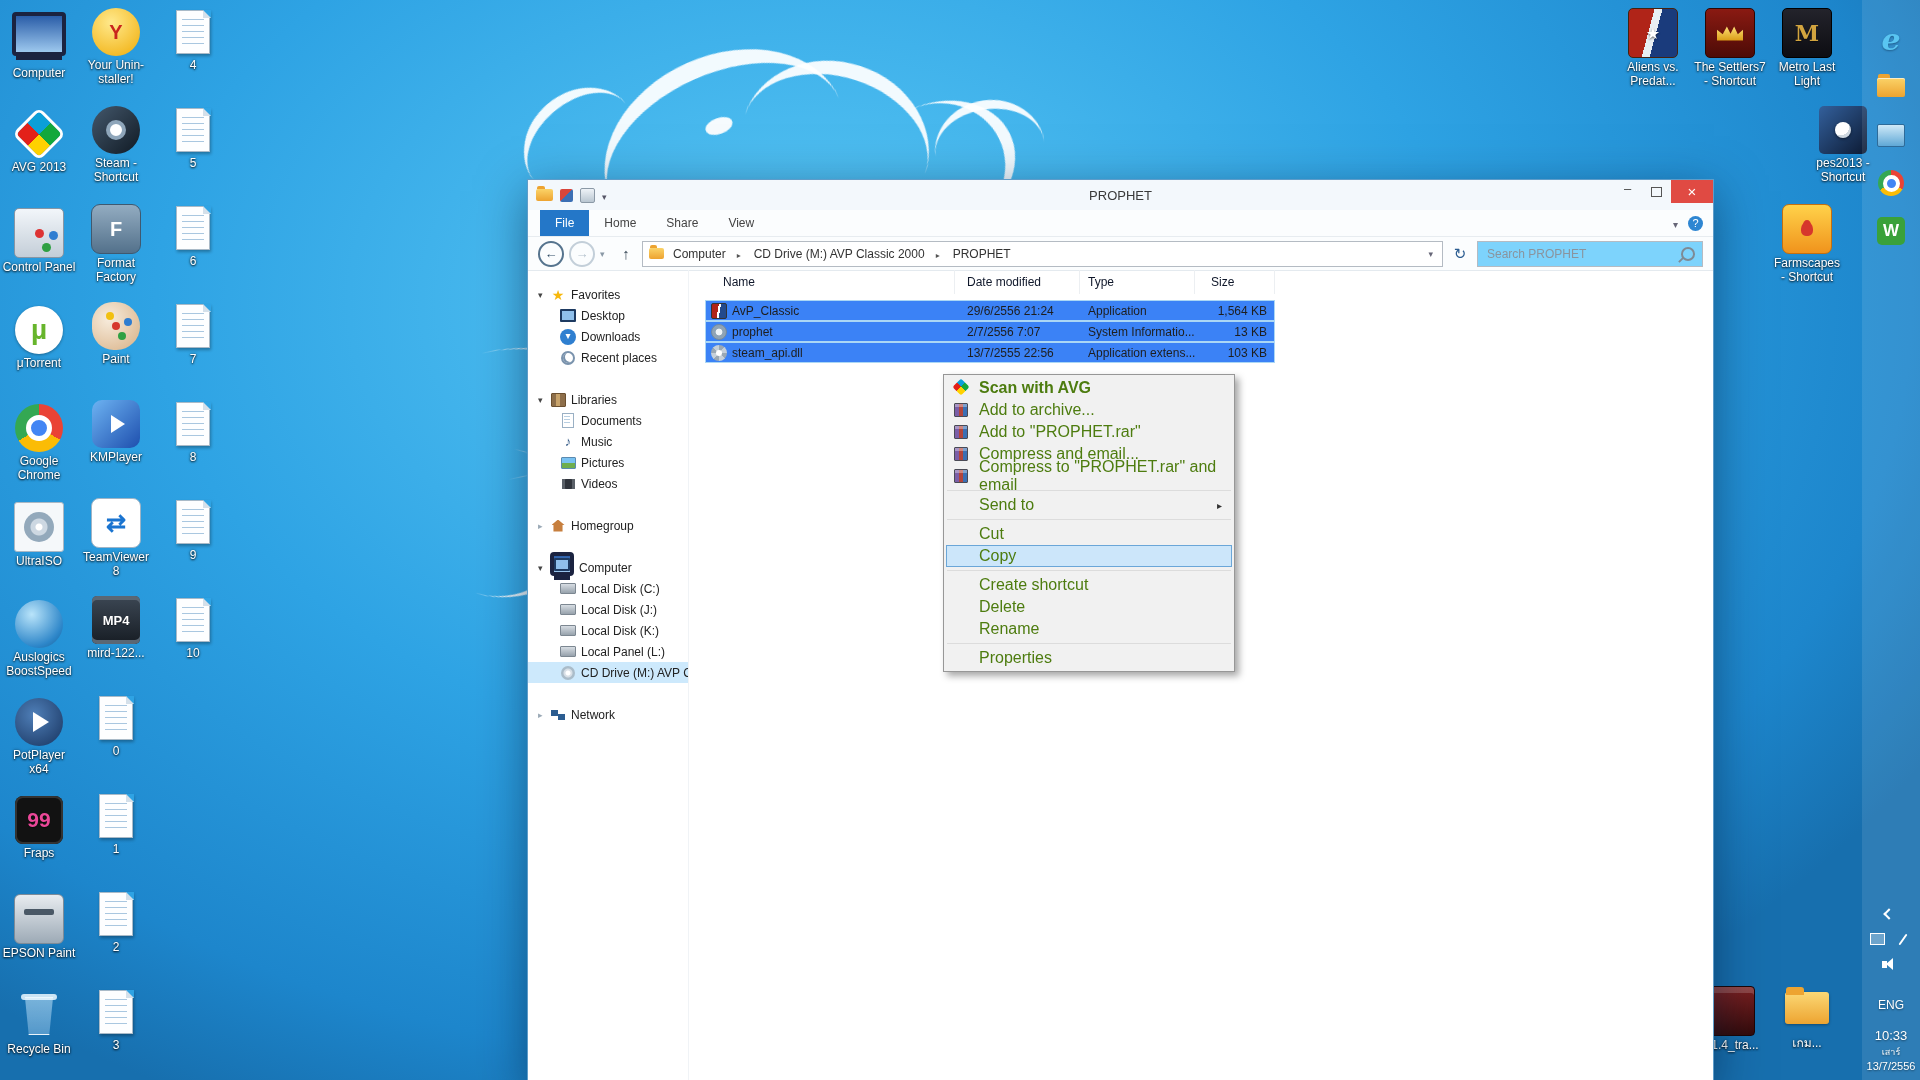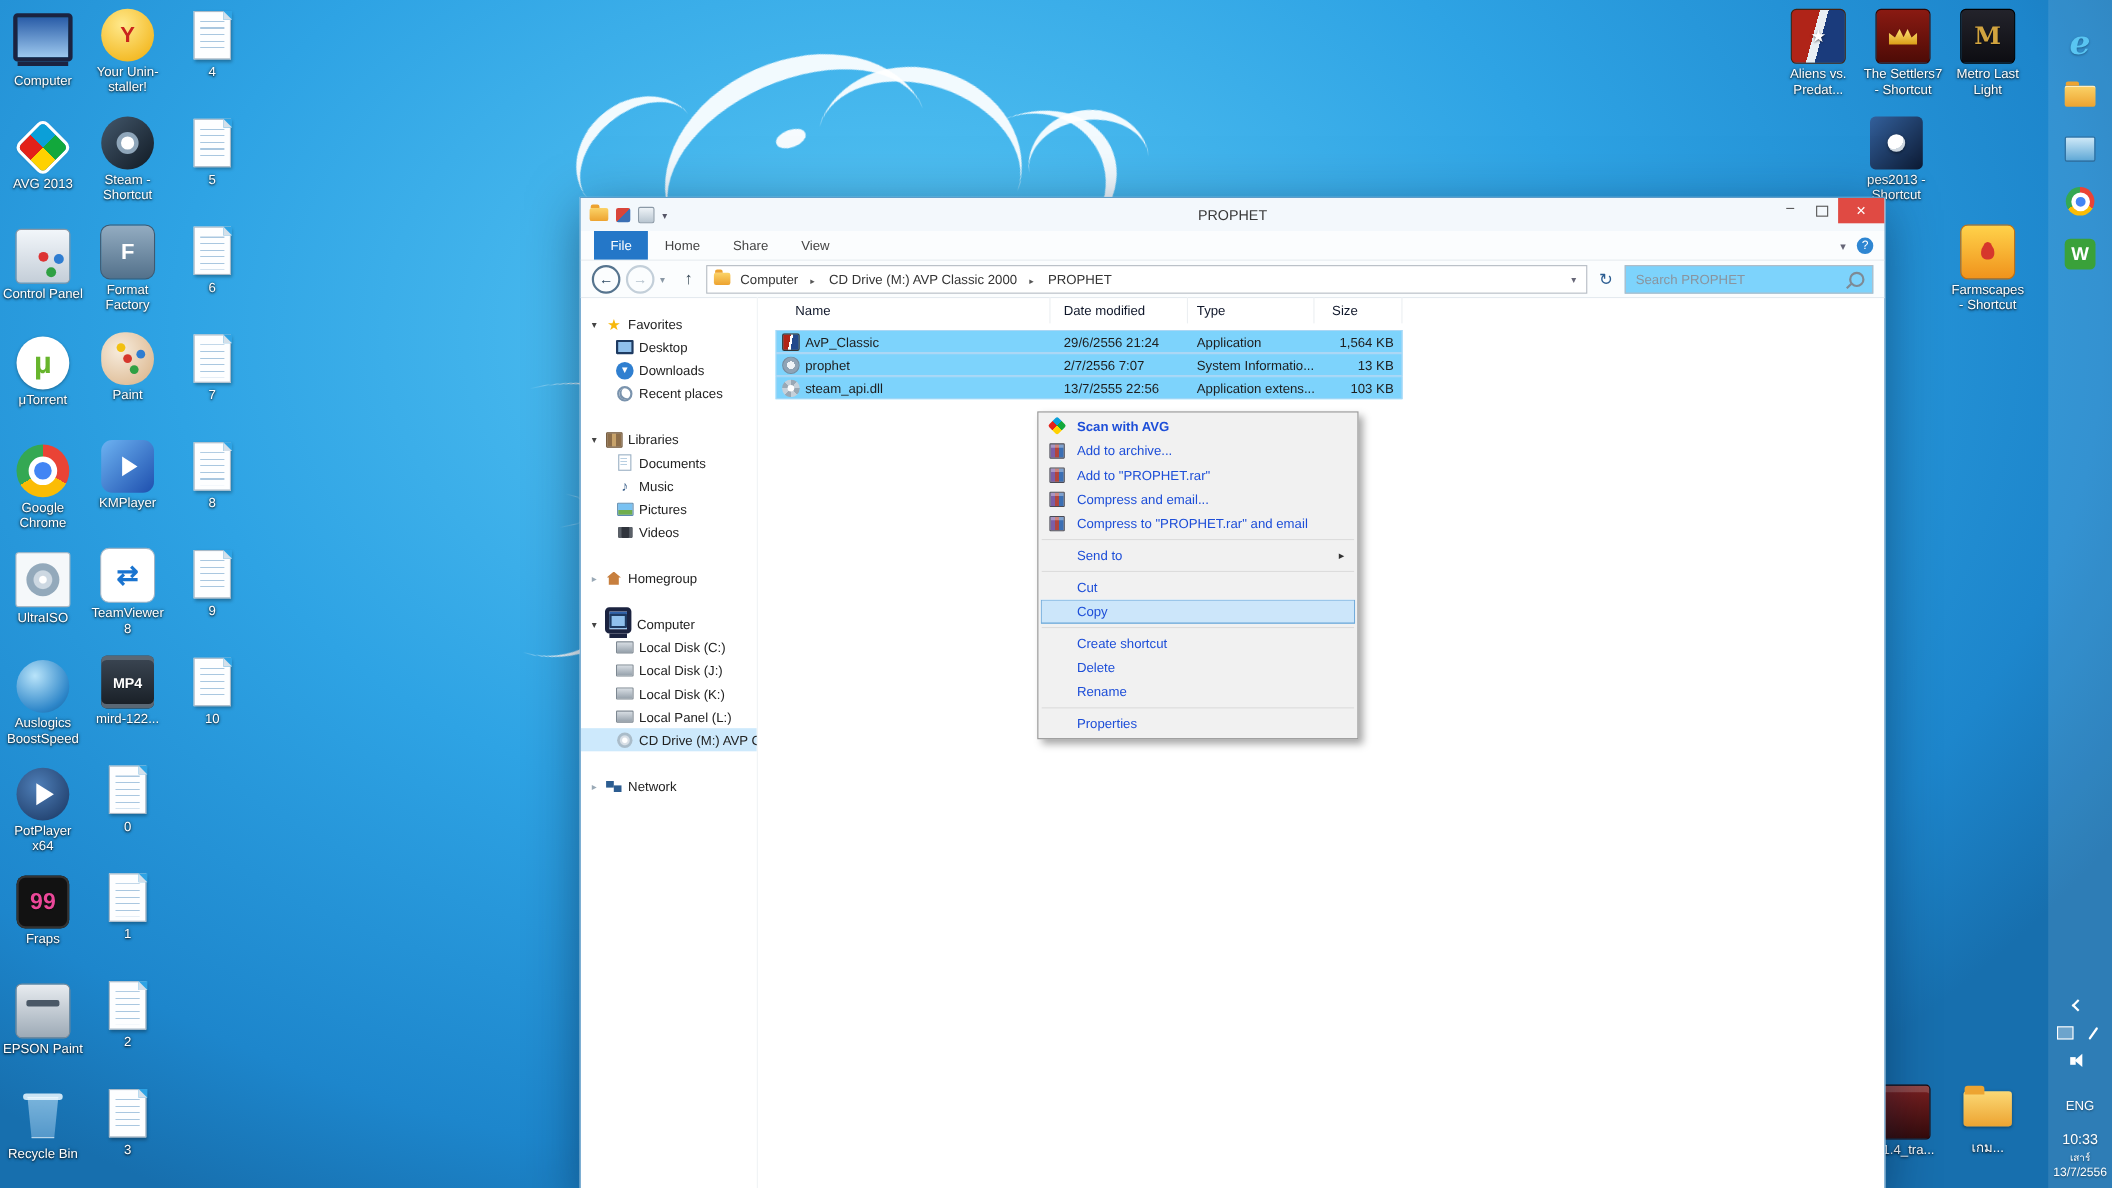--- a/index.html
+++ b/index.html
@@ -158,37 +158,37 @@
 
   .filespane{flex:1;min-width:0}
   .fhead{display:flex;margin-left:16px;height:24px;align-items:stretch;color:#0f172a;font-size:12px}
   .hc{display:flex;align-items:center;border-right:1px solid #eceff2;box-sizing:border-box}
   .hc.c-name{width:250px;padding-left:18px}
   .hc.c-date{width:125px;padding-left:12px}
   .hc.c-type{width:115px;padding-left:8px}
   .hc.c-size{width:80px;padding-left:16px}
   .frows{margin:6px 0 0 16px;width:570px}
   .frow{display:flex;height:21px;align-items:center;font-size:12px;color:#1e1e1e}
-  .frow.sel{background:#7dd3fc;box-shadow:inset 0 0 0 1px #abd7f5}
+  .frow.sel{background:#3b82f6;box-shadow:inset 0 0 0 1px #abd7f5}
   .cell-name{width:250px;display:flex;align-items:center;box-sizing:border-box;overflow:hidden;white-space:nowrap}
   .cell-date{width:125px;padding-left:12px;box-sizing:border-box;white-space:nowrap}
   .cell-type{width:115px;padding-left:8px;box-sizing:border-box;overflow:hidden;white-space:nowrap}
   .cell-size{width:80px;padding-right:8px;box-sizing:border-box;text-align:right;white-space:nowrap}
   .f-ico{width:16px;height:16px;margin:0 5px 0 6px;flex:none;position:relative;border-radius:2px}
   .f-ico.app-avp-icon{background:linear-gradient(100deg,#b02418 0 42%,#fff 42% 55%,#234a8c 55%);border:1px solid #333;box-sizing:border-box}
   .f-ico.sysinfo-icon{border-radius:50%;background:radial-gradient(circle,#eef3f7 35%,#8fa3b5 36%);border:1px solid #76садc}
   .f-ico.sysinfo-icon{border:1px solid #768a9c;box-sizing:border-box}
   .f-ico.dll-icon{border-radius:50%;background:conic-gradient(#9aa8b4 0 12%,#c6d0d9 0 25%,#9aa8b4 0 37%,#c6d0d9 0 50%,#9aa8b4 0 62%,#c6d0d9 0 75%,#9aa8b4 0 87%,#c6d0d9 0)}
   .f-ico.dll-icon::after{content:"";position:absolute;inset:5px;border-radius:50%;background:#fff}
   .f-ico.config-icon{background:#f2f5f8;border:1px solid #b9c4cf;box-sizing:border-box}
   .f-ico.config-icon::after{content:"";position:absolute;inset:4px;border-radius:50%;background:#8fa3b5}
 
   
   .cmenu{position:absolute;left:943px;top:374px;width:292px;background:#f1f1f1;border:1px solid #979797;box-shadow:4px 4px 7px rgba(0,0,0,.35);padding:2px;z-index:30;box-sizing:border-box}
-  .mi{position:relative;height:22px;display:flex;align-items:center;font-size:12px;color:#1d4ed8;padding-left:33px}
+  .mi{position:relative;height:22px;display:flex;align-items:center;font-size:16px;color:#4d7c0f;padding-left:33px}
   .mi.bold{font-weight:bold}
   .mi.hl{background:#cce6fa;box-shadow:inset 0 0 0 1px #6aa6d8}
   .mi.sep{height:1px;background:#dcdcdc;margin:3px 1px;padding:0}
   .mi.sub::after{content:"▸";position:absolute;right:10px;color:#333;font-size:10px}
   .mic{position:absolute;left:8px;top:4px;width:14px;height:14px}
   .mic.avg-icon{width:12px;height:12px;left:9px;background:conic-gradient(from 0deg,#12a83c 0 25%,#ffd100 0 50%,#e32119 0 75%,#0b9fd8 0);transform:rotate(45deg);border-radius:2px}
   .mic.winrar-icon{background:linear-gradient(90deg,#7b5ea7 0 34%,#b2453c 34% 67%,#3b6fb4 67%);border:1px solid #4a4a55;border-radius:1px;box-shadow:inset 0 3px 0 rgba(255,255,255,.35);box-sizing:border-box}
 
   
   .strip{position:absolute;right:0;top:0;width:58px;height:1080px;background:rgba(255,255,255,.10);z-index:5}
@@ -452,21 +452,21 @@
         <div class="dlabel">The Settlers7 - Shortcut</div>
       </div>
 
       <div class="dicon" style="left: 1769px; top: 8px;">
         <div class="tile metro-icon">
           <span class="g">M</span>
         </div>
         <div class="dlabel">Metro Last Light</div>
       </div>
 
-      <div class="dicon" style="left: 1686px; top: 106px;">
+      <div class="dicon" style="left: 1805px; top: 106px;">
         <div class="tile pes-icon">
           <span class="g"></span>
         </div>
         <div class="dlabel">pes2013 - Shortcut</div>
       </div>
 
       <div class="dicon" style="left: 1769px; top: 204px;">
         <div class="tile farm-icon">
           <span class="g"></span>
         </div>

